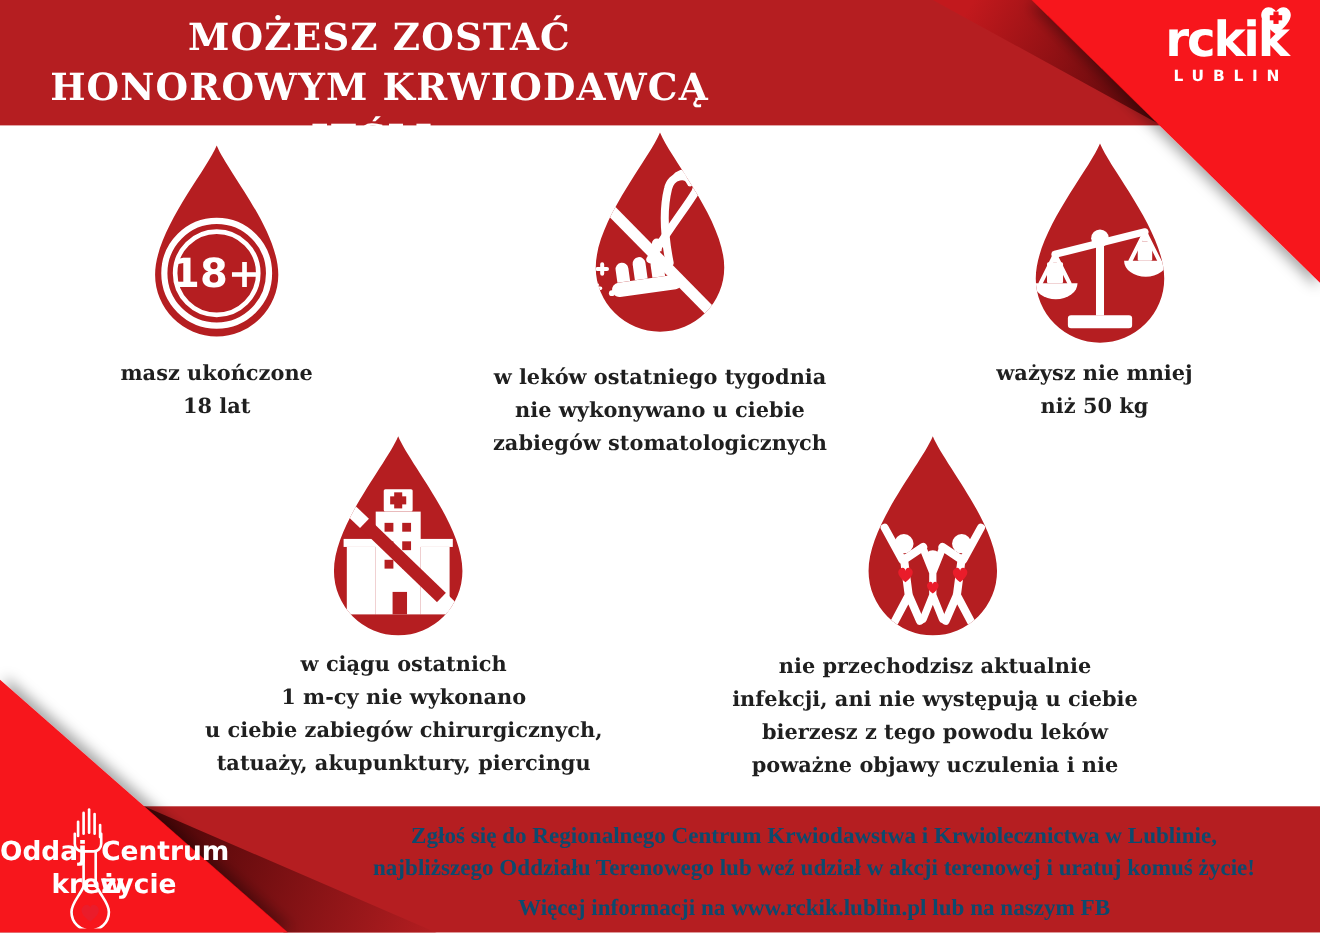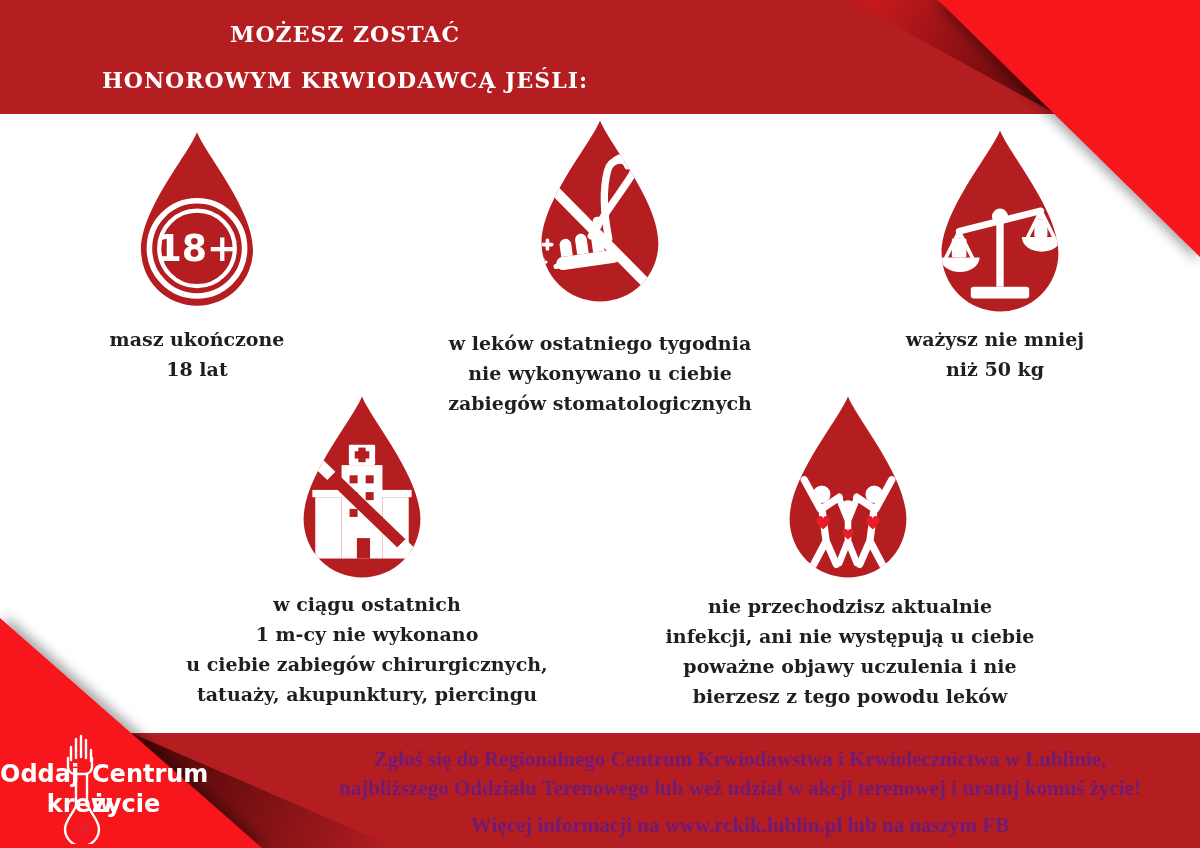--- a/index.html
+++ b/index.html
@@ -3,21 +3,21 @@
 <meta charset="utf-8">
 <style>
   html,body{margin:0;padding:0;background:#fff;}
   .poster{position:relative;width:1200px;height:848px;background:#ffffff;overflow:hidden;
           font-family:"DejaVu Serif",serif;}
   .band{position:absolute;left:0;width:1200px;background:#b51e21;z-index:1;}
   .header{top:0;height:114px;}
   .footer{top:733px;height:115px;}
   .decor{position:absolute;left:0;top:0;z-index:2;pointer-events:none;}
   .title{position:absolute;z-index:3;left:30px;top:11px;width:630px;color:#fff;font-weight:bold;
-         font-size:22px;line-height:46px;letter-spacing:1px;text-align:center;}
+         font-size:34px;line-height:46px;letter-spacing:1px;text-align:center;}
   .logo{position:absolute;z-index:3;left:1040px;top:16px;width:150px;text-align:center;color:#fff;
         font-family:"DejaVu Sans",sans-serif;}
   .logo-brand{font-size:44px;font-weight:bold;line-height:42px;letter-spacing:-2px;position:relative;display:inline-block;}
   .logo-heart{position:absolute;top:-13px;right:-6px;width:34px;height:30px;}
   .logo-city{font-size:14px;font-weight:bold;letter-spacing:8px;margin-top:4px;padding-left:8px;}
   .drop{position:absolute;z-index:2;}
   .d1{left:127px;top:128px;width:140px;height:182px;}
   .d2{left:527px;top:116px;width:146px;height:190px;}
   .d3{left:927px;top:126px;width:146px;height:190px;}
   .d4{left:289px;top:392px;width:146px;height:190px;}
@@ -27,21 +27,21 @@
   .red{fill:#b51e21;}
   .stw{stroke:#ffffff;fill:none;stroke-linecap:round;}
   .cap{position:absolute;z-index:2;text-align:center;color:#1f1f1f;font-weight:bold;
        font-size:19px;line-height:30px;}
   .cap div{white-space:nowrap;}
   .c1{left:57px;top:324px;width:280px;}
   .c2{left:410px;top:328px;width:380px;}
   .c3{left:857px;top:324px;width:276px;}
   .c4{left:167px;top:589px;width:400px;}
   .c5{left:630px;top:591px;width:440px;}
-  .footer-text{position:absolute;z-index:3;left:280px;top:745px;width:920px;text-align:center;color:#701a75;
+  .footer-text{position:absolute;z-index:3;left:280px;top:745px;width:920px;text-align:center;color:#0c4a6e;
                font-family:"Liberation Serif",serif;font-weight:bold;font-size:21px;line-height:29px;}
   .footer-text .gap{margin-top:8px;}
   .footer-text div{white-space:nowrap;}
   .slogan{position:absolute;z-index:3;color:#fff;font-family:"DejaVu Sans",sans-serif;font-weight:bold;
           font-size:24px;line-height:26px;}
   .s-oddaj{left:0;top:761px;width:74px;text-align:right;}
   .s-krew{left:0;top:791px;width:74px;text-align:right;padding-left:39px;}
   .s-uratuj{left:92px;top:761px;}
   .s-zycie{left:92px;top:791px;}
   .hand{position:absolute;z-index:3;left:56px;top:726px;width:52px;height:118px;}
@@ -76,20 +76,31 @@
     <polygon points="938,0 1200,0 1200,257" fill="#f7121a" filter="url(#shTR)"></polygon>
     <polygon points="131,733 397,848 258,848" fill="url(#gBL)"></polygon>
     <polygon points="0,618 262,848 0,848" fill="#f7121a" filter="url(#shBL)"></polygon>
   </svg>
 
   <div class="title">
     <div>MOŻESZ ZOSTAĆ</div>
     <div>HONOROWYM KRWIODAWCĄ JEŚLI:</div>
   </div>
 
+  <div class="logo">
+    <div class="logo-brand">
+      <span>rckik</span>
+      <svg class="logo-heart" viewBox="0 0 36 32">
+        <path d="M18 30 C 6 21 1 13 5 7 C 8 2.5 14 2.5 18 8 C 22 2.5 28 2.5 31 7 C 35 13 30 21 18 30 Z" fill="#ffffff"></path>
+        <rect x="15.5" y="8" width="5" height="12" fill="#f7121a"></rect>
+        <rect x="12" y="11.5" width="12" height="5" fill="#f7121a"></rect>
+      </svg>
+    </div>
+    <div class="logo-city">LUBLIN</div>
+  </div>
 
   <svg class="drop d1" viewBox="0 0 100 130">
     <defs>
         <clipPath id="dc1">
           <path d="M50 3 C57 20 90 58 90 87 A40 40 0 1 1 10 87 C10 58 43 20 50 3 Z"></path>
         </clipPath>
       </defs>
     <path class="dropfill" d="M50 3 C57 20 90 58 90 87 A40 40 0 1 1 10 87 C10 58 43 20 50 3 Z"></path>
     <g clip-path="url(#dc1)">
       <circle cx="50" cy="86" r="34" class="stw" stroke-width="4"></circle>
@@ -209,22 +220,22 @@
   </div>
   <div class="cap c4">
     <div>w ciągu ostatnich</div>
     <div>1 m-cy nie wykonano</div>
     <div>u ciebie zabiegów chirurgicznych,</div>
     <div>tatuaży, akupunktury, piercingu</div>
   </div>
   <div class="cap c5">
     <div>nie przechodzisz aktualnie</div>
     <div>infekcji, ani nie występują u ciebie</div>
+    <div>bierzesz z tego powodu leków</div>
     <div>poważne objawy uczulenia i nie</div>
-    <div>bierzesz z tego powodu leków</div>
   </div>
 
   <div class="footer-text">
     <div>Zgłoś się do Regionalnego Centrum Krwiodawstwa i Krwiolecznictwa w Lublinie,</div>
     <div>najbliższego Oddziału Terenowego lub weź udział w akcji terenowej i uratuj komuś życie!</div>
     <div class="gap">Więcej informacji na www.rckik.lublin.pl lub na naszym FB</div>
   </div>
 
   <div class="slogan s-oddaj">Oddaj</div>
   <div class="slogan s-krew">krew</div>

